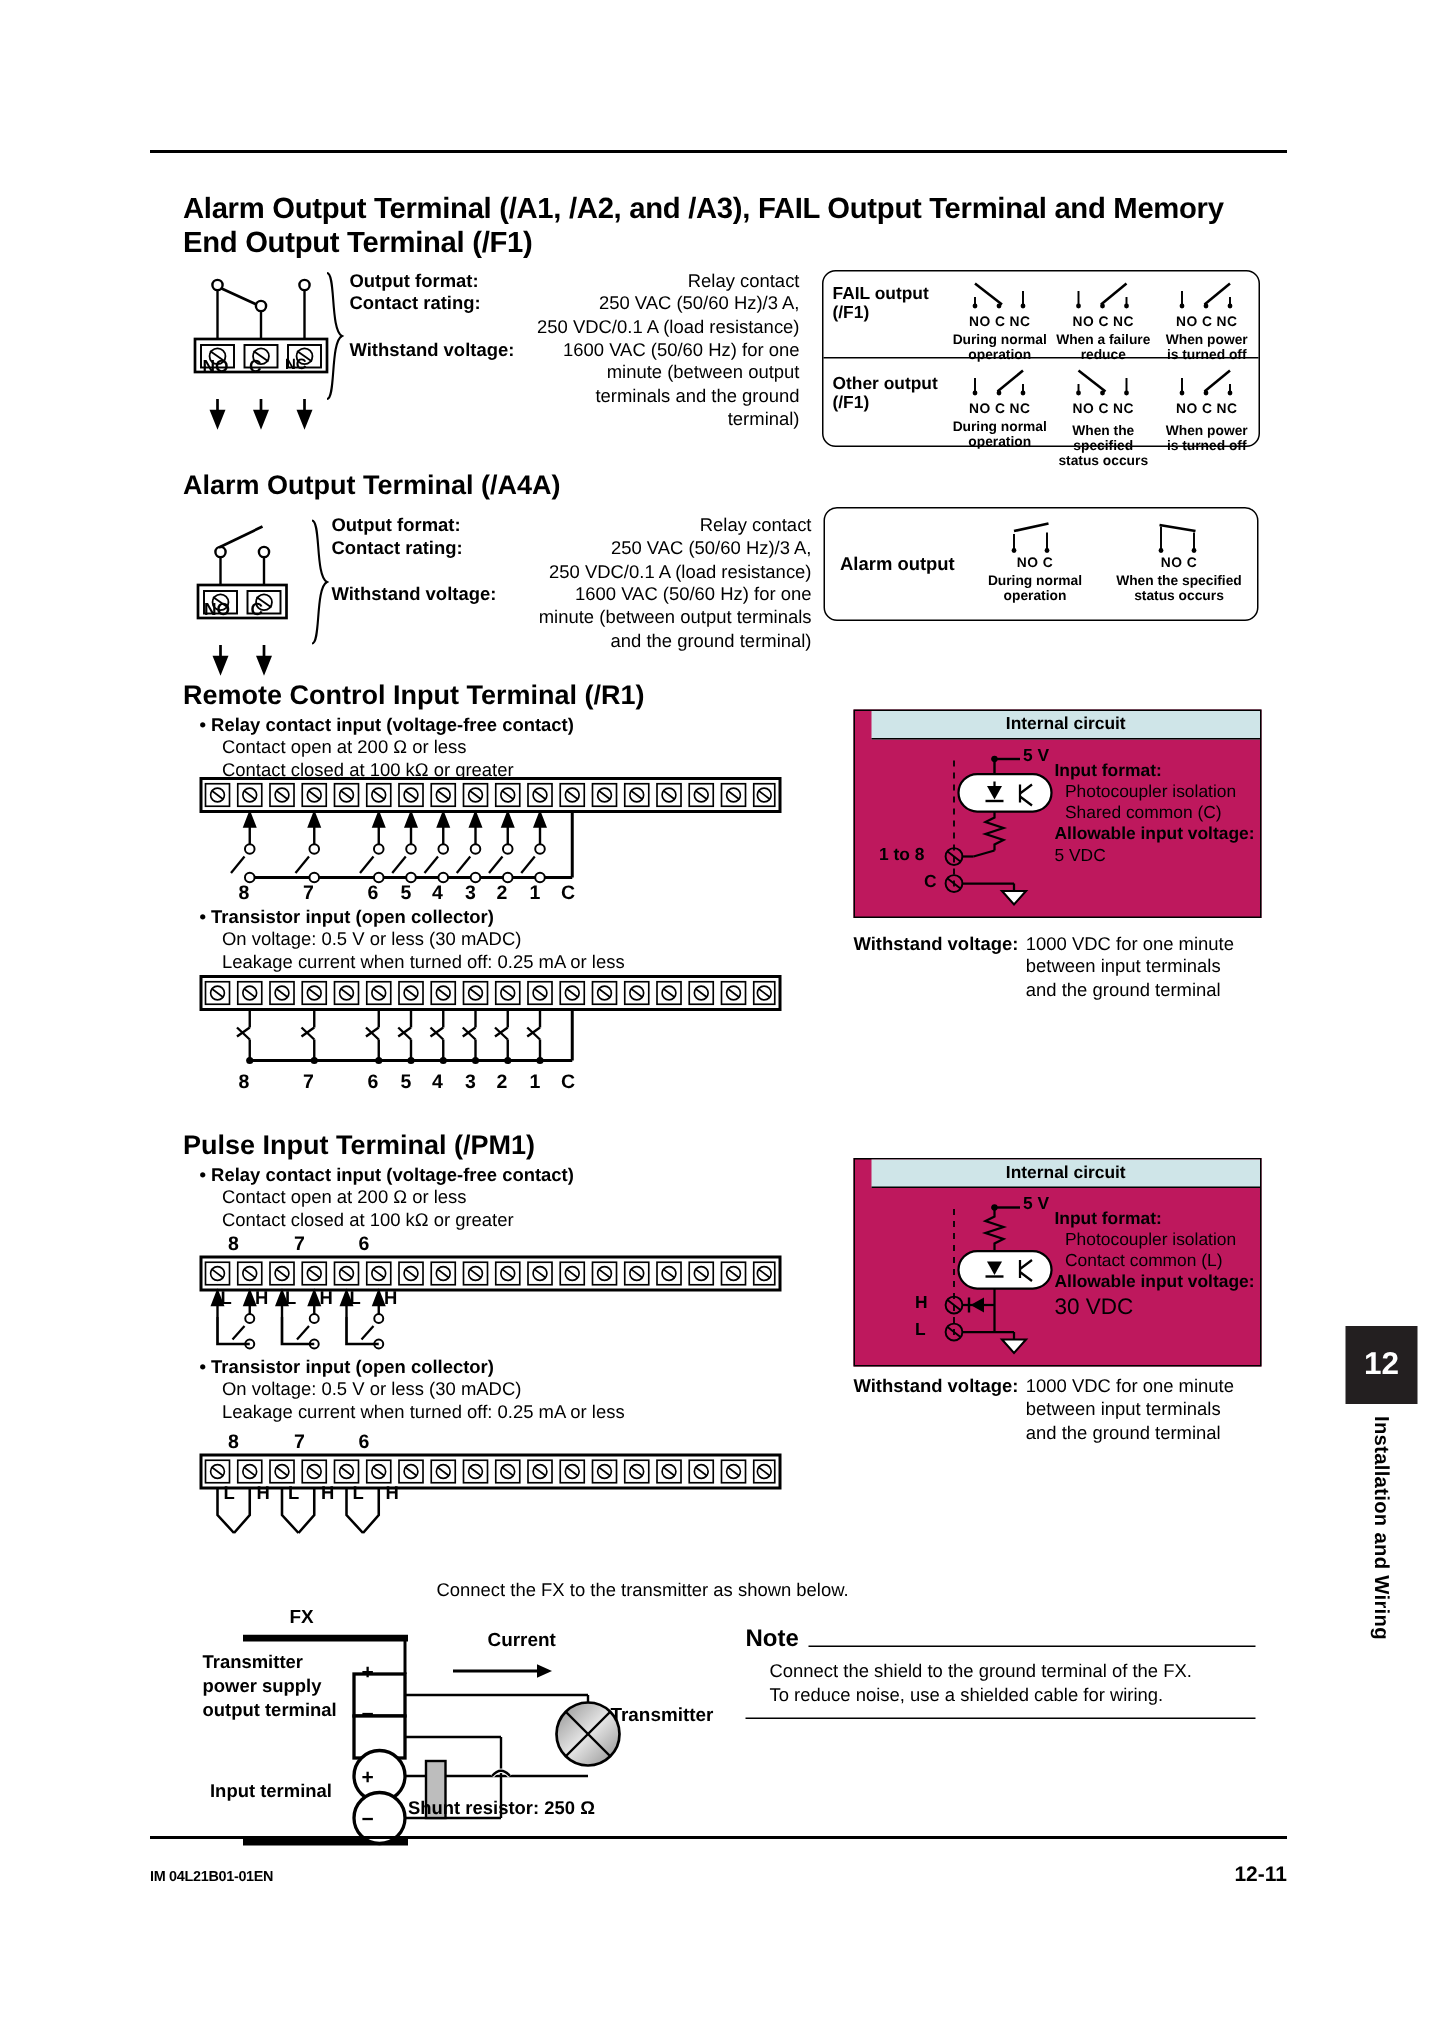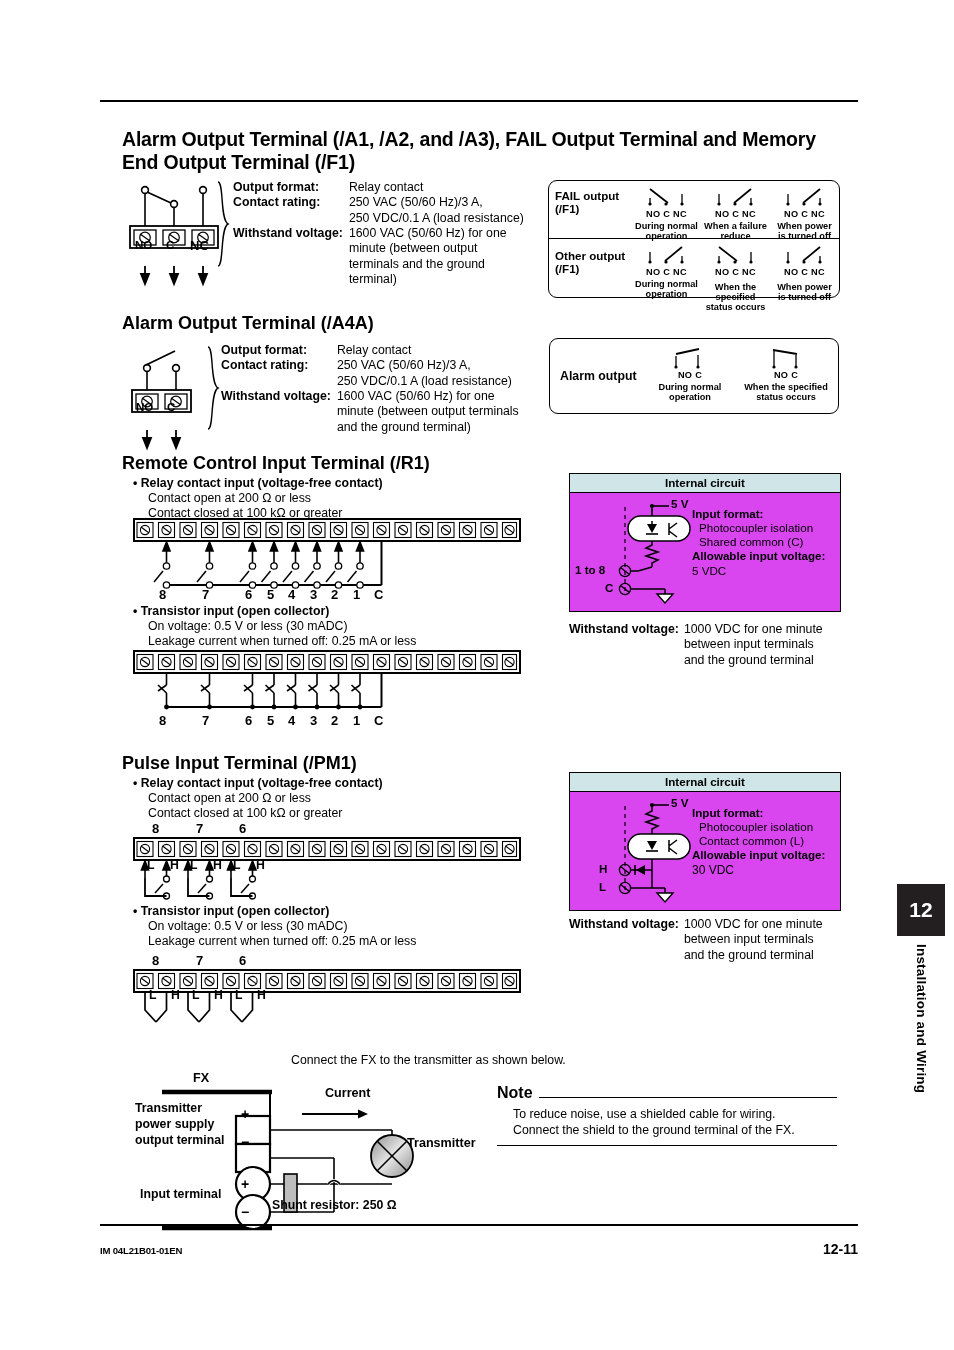--- a/index.html
+++ b/index.html
@@ -21,25 +21,25 @@
 
   
   .h1 { font-size:19.5px; font-weight:bold; line-height:1.18; letter-spacing:-0.2px; }
   .h1b { font-size:18px; font-weight:bold; line-height:1.18; }
   .bullet { font-size:12.3px; font-weight:bold; }
   .body-t { font-size:12.3px; }
 
   
   .spec { display:grid; grid-template-columns:auto 1fr; column-gap:6px; row-gap:0; font-size:12.3px; line-height:1.25; }
   .spec .lab { font-weight:bold; white-space:nowrap; }
-  .spec .val { white-space:nowrap; }
+  .spec .val { white-space:nowrap;text-align:right; }
 
   
   .rbox { position:absolute; border:1.6px solid #000; border-radius:9px; background:#fff; }
-  .ibox { position:absolute; border:1.4px solid #000; background:#d946ef; }
+  .ibox { position:absolute; border:1.4px solid #000; background:#be185d;padding-left:11px; }
   .ibox-hd { background:#cfe5e8; border-bottom:1.4px solid #000; text-align:center;
              font-size:11.6px; font-weight:bold; padding:2px 0 3px; }
   .state { text-align:center; }
   .state .sym { height:26px; }
   .state .noc { font-size:9.2px; font-weight:bold; letter-spacing:0.3px; margin-top:1px; }
   .state .cap { font-size:9.2px; font-weight:bold; line-height:1.1; margin-top:2px; }
 
   
   .foot { position:absolute; left:100px; top:1224px; width:758px; }
   .foot-rule { border-top:2px solid #000; }
@@ -109,21 +109,21 @@
           <polygon points="17,106 13,96 21,96"></polygon>
         <line x1="46" y1="88" x2="46" y2="100"></line>
           <polygon points="46,106 42,96 50,96"></polygon>
         <line x1="75" y1="88" x2="75" y2="100"></line>
           <polygon points="75,106 71,96 79,96"></polygon>
       </g>
     </svg>
   </div>
   <div style="position:absolute;left:135px;top:238px;font-size:11.6px;font-weight:bold;">NO</div>
   <div style="position:absolute;left:166px;top:238px;font-size:11.6px;font-weight:bold;">C</div>
-  <div style="position:absolute;left:190px;top:238px;font-size:13px;font-weight:bold;">NC</div>
+  <div style="position:absolute;left:190px;top:238px;font-size:10px;font-weight:bold;">NC</div>
 
   <div style="position:absolute;left:216px;top:180px;">
     <svg width="14" height="88" viewBox="0 0 14 88">
       <path d="M2,2 C8,2 4,40 12,44 C4,48 8,86 2,86" fill="none" stroke="#000" stroke-width="1.4"></path>
     </svg>
   </div>
 
   <div style="position:absolute;left:233px;top:180px;width:300px;">
     <div class="spec">
       <div class="lab">Output format:</div>
@@ -918,21 +918,21 @@
         <polygon points="87,101 103,101 95,110" fill="#fff" stroke="#000" stroke-width="1.4"></polygon>
       </svg>
       <div style="position:absolute;left:101px;top:4px;font-size:11.6px;font-weight:bold;">5 V</div>
       <div style="position:absolute;left:29px;top:70px;font-size:11.6px;font-weight:bold;">H</div>
       <div style="position:absolute;left:29px;top:88px;font-size:11.6px;font-weight:bold;">L</div>
       <div style="position:absolute;left:122px;top:14px;width:150px;line-height:1.22;">
         <div style="font-size:11.6px;font-weight:bold;">Input format:</div>
         <div style="font-size:11.6px;padding-left:7px;">Photocoupler isolation</div>
         <div style="font-size:11.6px;padding-left:7px;">Contact common (L)</div>
         <div style="font-size:11.6px;font-weight:bold;">Allowable input voltage:</div>
-        <div style="font-size:12px;">30 VDC</div>
+        <div style="font-size:15px;">30 VDC</div>
       </div>
     </div>
   </div>
 
   <div style="position:absolute;left:569px;top:917px;width:280px;">
     <div style="display:grid;grid-template-columns:auto 1fr;column-gap:5px;font-size:12.3px;line-height:1.25;">
       <div style="font-weight:bold;white-space:nowrap;">Withstand voltage:</div>
       <div>1000 VDC for one minute</div>
       <div></div>
         <div>between input terminals</div>
@@ -1002,22 +1002,22 @@
   <div style="position:absolute;left:241px;top:1134px;font-size:14px;font-weight:bold;">−</div>
   <div style="position:absolute;left:241px;top:1176px;font-size:14px;font-weight:bold;">+</div>
   <div style="position:absolute;left:241px;top:1204px;font-size:14px;font-weight:bold;">−</div>
 
   <div class="note-wrap">
     <div class="note-hd">
       <div class="t">Note</div>
       <div class="ln"></div>
     </div>
     <div class="note-body">
+      <div>Connect the shield to the ground terminal of the FX.</div>
       <div>To reduce noise, use a shielded cable for wiring.</div>
-      <div>Connect the shield to the ground terminal of the FX.</div>
     </div>
     <div class="note-bot"></div>
   </div>
 
   <div class="sidetab">
     <span>12</span>
   </div>
   <div class="sidelabel">
     <span>Installation and Wiring</span>
   </div>

